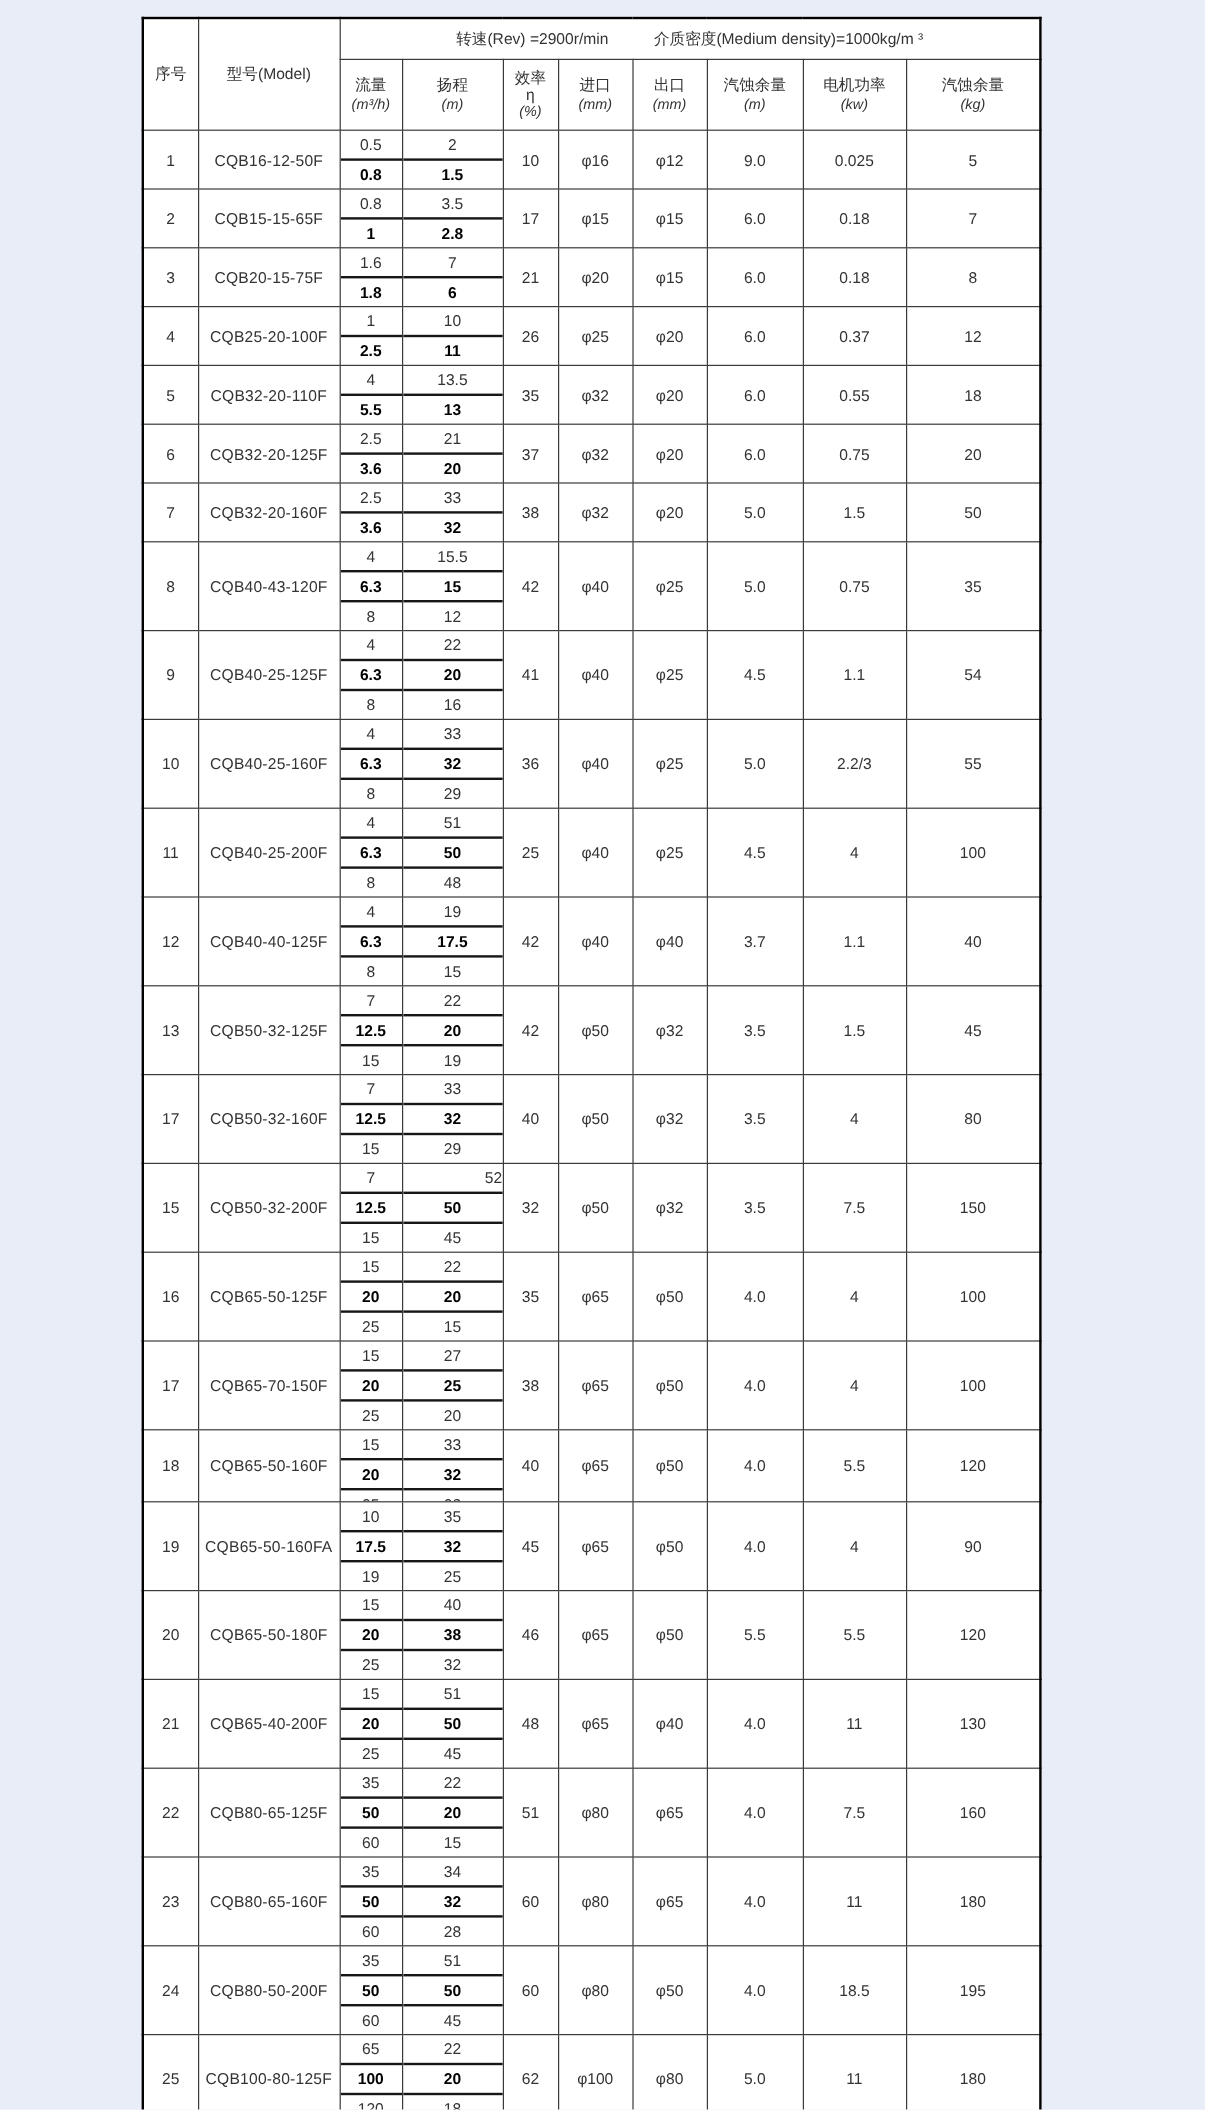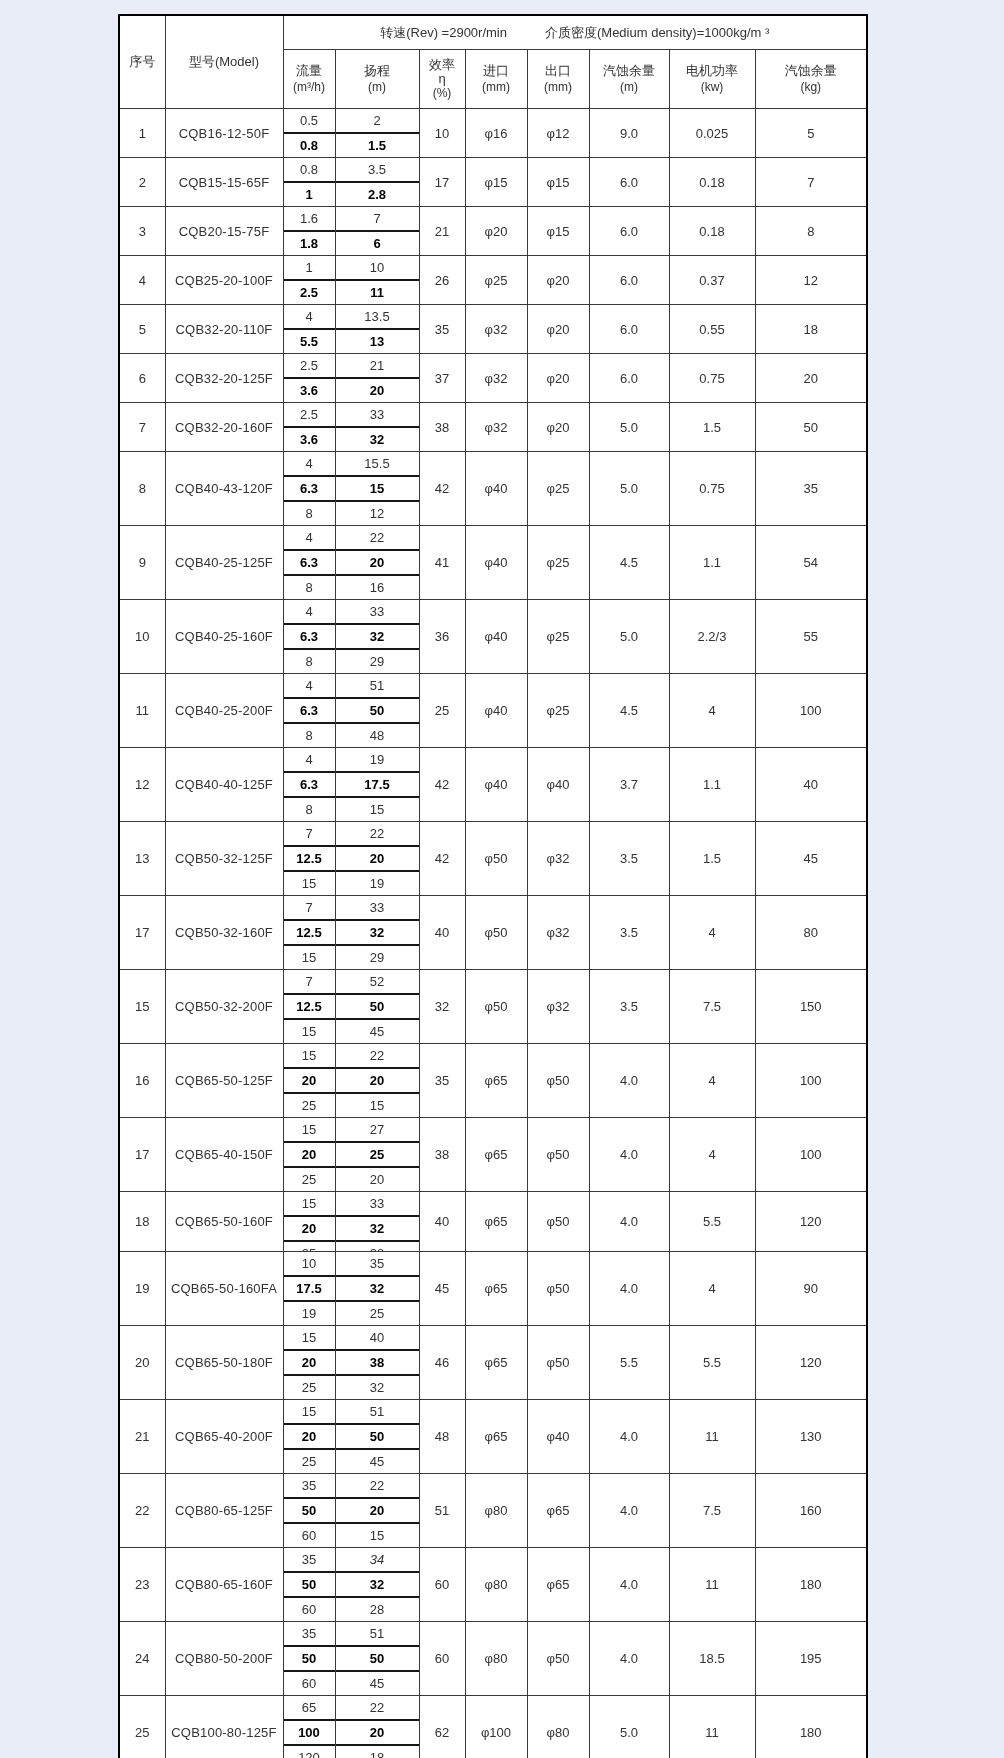--- a/index.html
+++ b/index.html
@@ -27,21 +27,21 @@
     font-weight:400;
     font-size:13px;
     color:#333;
     padding:0;
     overflow:hidden;
   }
   
   tr.h-top td{height:33px;font-size:13px;}
   tr.h-sub th{height:58px;line-height:16px;}
   .cond-gap{display:inline-block;width:38px;}
-  .unit{font-size:12px;}
+  .unit{font-size:12px;font-style:italic;}
   .eff-head div{line-height:14px;}
   
   td.pt-cell{vertical-align:top;}
   .stack{display:flex;flex-direction:column;width:100%;}
   .sub-val{
     text-align:center;
     overflow:hidden;
     flex:0 0 auto;
   }
   .sub-val + .sub-val{border-top:2px solid #161616;}
@@ -451,21 +451,21 @@
     <td class="model-cell">CQB50-32-200F</td>
     <td class="pt-cell">
             <div class="stack flow-stack">
               <div class="sub-val" style="height: 23px; line-height: 23px;">7</div>
               <div class="sub-val rated" style="height: 23px; line-height: 23px;">12.5</div>
               <div class="sub-val" style="height: 23px; line-height: 23px;">15</div>
             </div>
           </td>
     <td class="pt-cell">
             <div class="stack head-stack">
-              <div class="sub-val" style="height: 23px; line-height: 23px;">52</div>
+              <div class="sub-val" style="height: 23px; line-height: 23px; text-align: right;">52</div>
               <div class="sub-val rated" style="height: 23px; line-height: 23px;">50</div>
               <div class="sub-val" style="height: 23px; line-height: 23px;">45</div>
             </div>
           </td>
     <td class="eff-cell">32</td>
     <td class="inlet-cell">φ50</td>
     <td class="outlet-cell">φ32</td>
     <td class="npsh-cell">3.5</td>
     <td class="power-cell">7.5</td>
     <td class="weight-cell">150</td>
@@ -491,21 +491,21 @@
     <td class="eff-cell">35</td>
     <td class="inlet-cell">φ65</td>
     <td class="outlet-cell">φ50</td>
     <td class="npsh-cell">4.0</td>
     <td class="power-cell">4</td>
     <td class="weight-cell">100</td>
   </tr>
 
   <tr>
     <td class="seq-cell">17</td>
-    <td class="model-cell">CQB65-40-150F</td>
+    <td class="model-cell">CQB65-70-150F</td>
     <td class="pt-cell">
             <div class="stack flow-stack">
               <div class="sub-val" style="height: 23px; line-height: 23px;">15</div>
               <div class="sub-val rated" style="height: 23px; line-height: 23px;">20</div>
               <div class="sub-val" style="height: 23px; line-height: 23px;">25</div>
             </div>
           </td>
     <td class="pt-cell">
             <div class="stack head-stack">
               <div class="sub-val" style="height: 23px; line-height: 23px;">27</div>
@@ -651,21 +651,21 @@
     <td class="model-cell">CQB80-65-160F</td>
     <td class="pt-cell">
             <div class="stack flow-stack">
               <div class="sub-val" style="height: 23px; line-height: 23px;">35</div>
               <div class="sub-val rated" style="height: 23px; line-height: 23px;">50</div>
               <div class="sub-val" style="height: 23px; line-height: 23px;">60</div>
             </div>
           </td>
     <td class="pt-cell">
             <div class="stack head-stack">
-              <div class="sub-val" style="height: 23px; line-height: 23px; font-style: italic;">34</div>
+              <div class="sub-val" style="height: 23px; line-height: 23px;">34</div>
               <div class="sub-val rated" style="height: 23px; line-height: 23px;">32</div>
               <div class="sub-val" style="height: 23px; line-height: 23px;">28</div>
             </div>
           </td>
     <td class="eff-cell">60</td>
     <td class="inlet-cell">φ80</td>
     <td class="outlet-cell">φ65</td>
     <td class="npsh-cell">4.0</td>
     <td class="power-cell">11</td>
     <td class="weight-cell">180</td>

